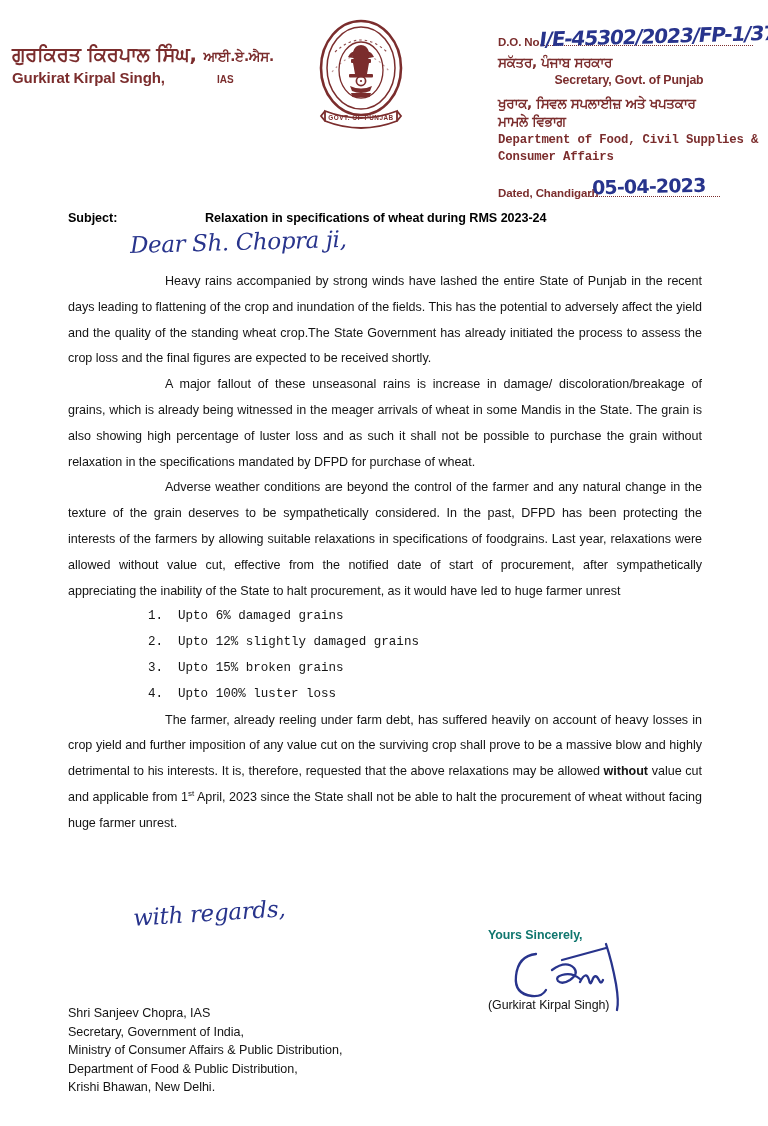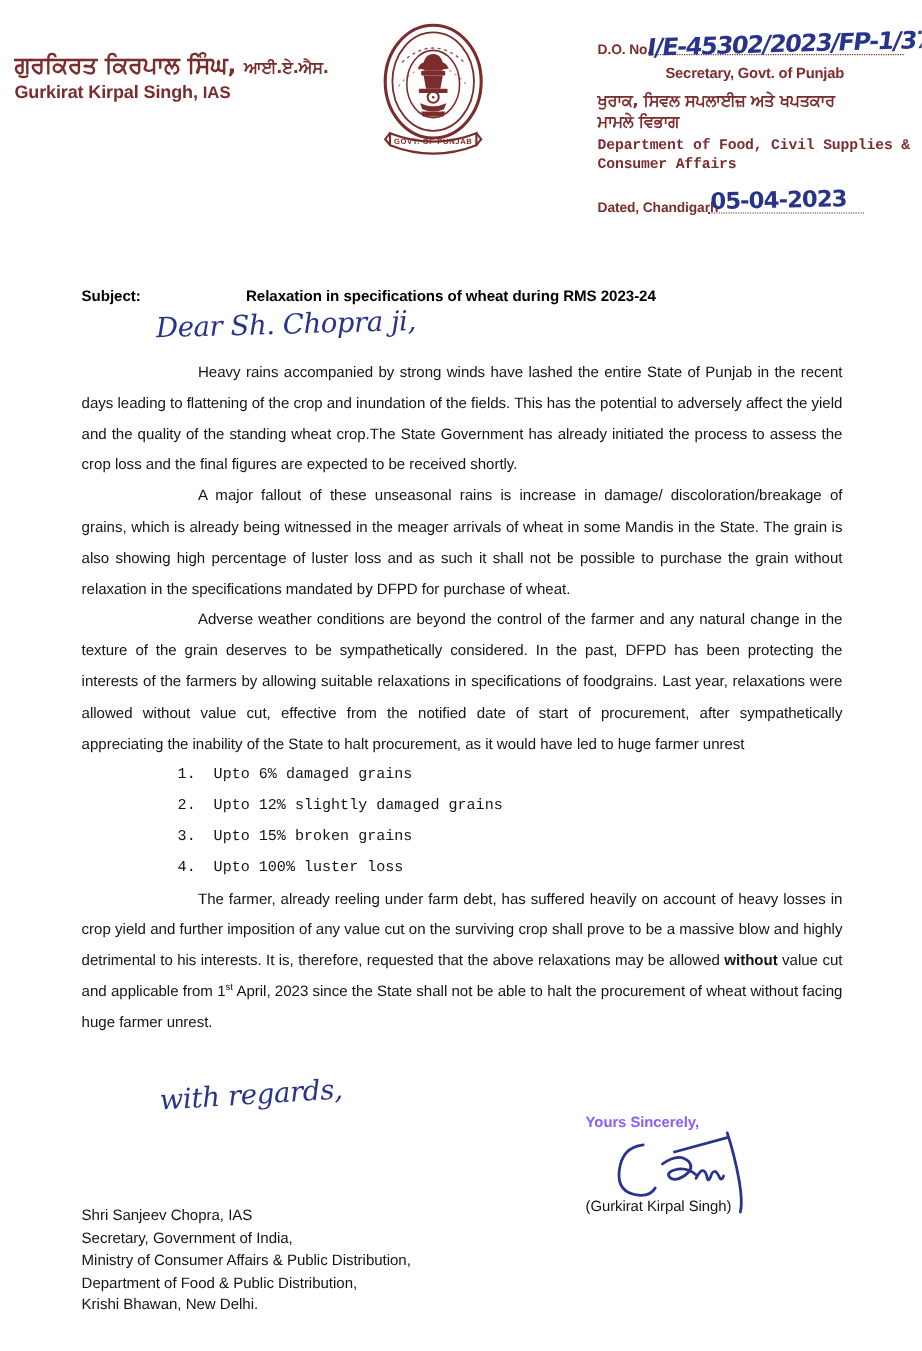--- a/index.html
+++ b/index.html
@@ -43,23 +43,24 @@
   }
   .en-name {
     margin-top: 3px;
     font-size: 15px;
     font-weight: 700;
     color: #7b2d2d;
     letter-spacing: -0.1px;
     white-space: nowrap;
   }
   .en-name .ias {
-    font-size: 14px;
+    font-size: 10px;
     font-weight: 700;
     letter-spacing: 0;
+    margin-left: 48px;
   }
 
   
   #emblem {
     position: absolute;
     left: 313px; top: 12px;
     width: 96px; height: 128px;
   }
   #emblem svg { display: block; width: 96px; height: 128px; }
 
@@ -150,21 +151,21 @@
     font-weight: 700;
     color: #28348c;
     letter-spacing: -0.8px;
     transform: rotate(-1.2deg);
     white-space: nowrap;
   }
 
   
   #letter-body {
     position: absolute;
-    left: 68px; top: 240px;
+    left: 68px; top: 211px;
     width: 634px;
   }
 
   .subject-row {
     display: flex;
     font-size: 12.6px;
     font-weight: 700;
     color: #000;
     letter-spacing: -0.05px;
     margin-bottom: 6px;
@@ -244,21 +245,21 @@
     white-space: nowrap;
   }
   #sign-block {
     position: absolute;
     left: 488px; top: 28px;
     width: 230px;
   }
   .yours {
     font-size: 12.4px;
     font-weight: 700;
-    color: #8b5cf6;
+    color: #0f766e;
     letter-spacing: -0.05px;
   }
   .sign-area {
     position: relative;
     height: 56px;
   }
   .sign-svg {
     position: absolute;
     left: 14px; top: -4px;
     width: 190px; height: 74px;
@@ -330,20 +331,21 @@
       <text x="48" y="108" text-anchor="middle" font-family="'Liberation Sans',sans-serif" font-size="6.4" font-weight="bold" fill="#7b2d2d" letter-spacing="0.5">GOVT. OF PUNJAB</text>
     </svg>
   </div>
 
   <div id="designation-block">
     <div class="do-line">
       <span class="do-label">D.O. No.</span>
       <span class="do-dots"></span>
       <span class="hand-do">I/E-45302/2023/FP-1/372</span>
     </div>
+    <div class="pa-desig">ਸਕੱਤਰ, ਪੰਜਾਬ ਸਰਕਾਰ</div>
     <div class="en-desig">Secretary, Govt. of Punjab</div>
     <div class="pa-dept">ਖੁਰਾਕ, ਸਿਵਲ ਸਪਲਾਈਜ਼ ਅਤੇ ਖਪਤਕਾਰ</div>
     <div class="pa-dept" style="margin-top:0">ਮਾਮਲੇ ਵਿਭਾਗ</div>
     <div class="en-dept">Department of Food, Civil Supplies &amp;</div>
     <div class="en-dept" style="margin-top:0">Consumer Affairs</div>
     <div class="dated-line">
       <span class="dated-label">Dated, Chandigarh</span>
       <span class="dated-dots"></span>
       <span class="hand-date">05-04-2023</span>
     </div>

